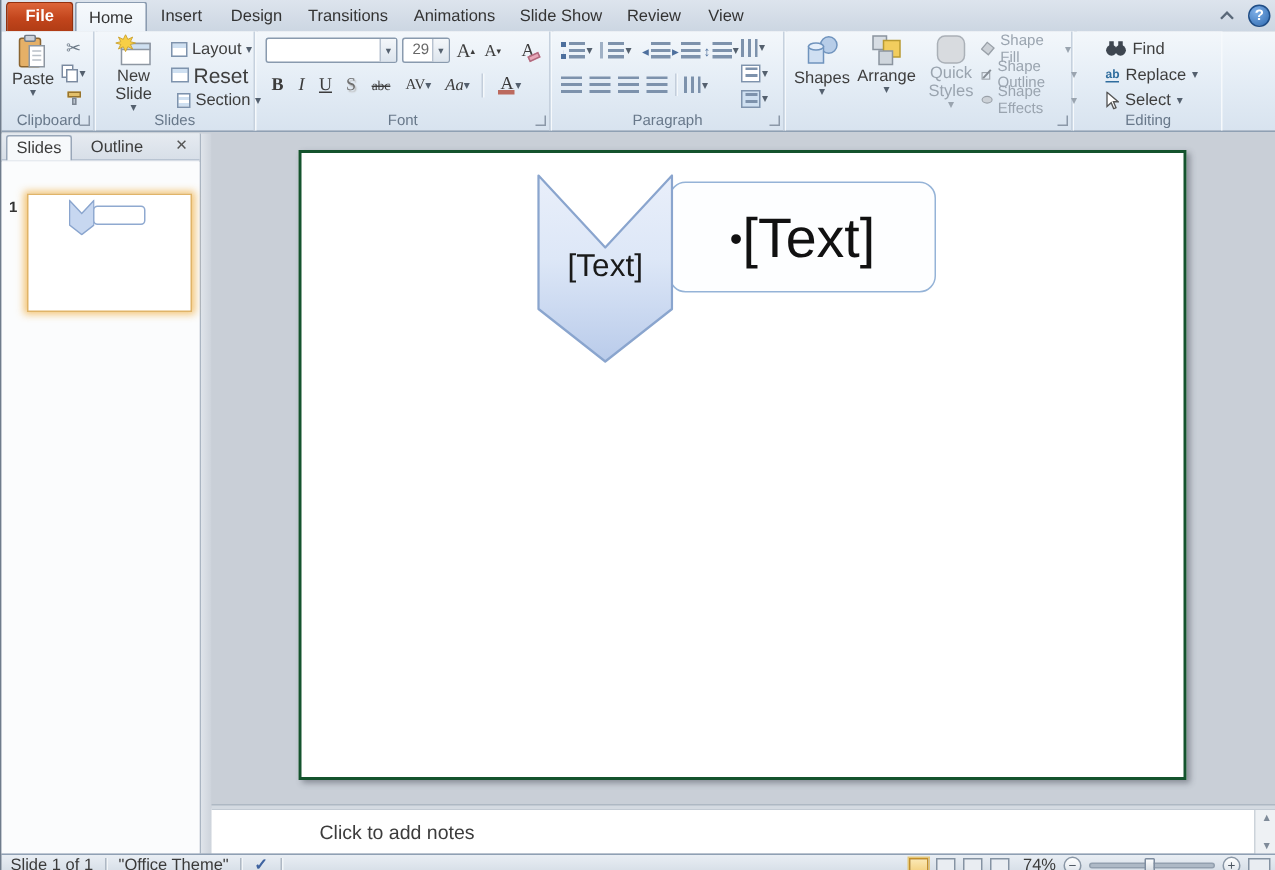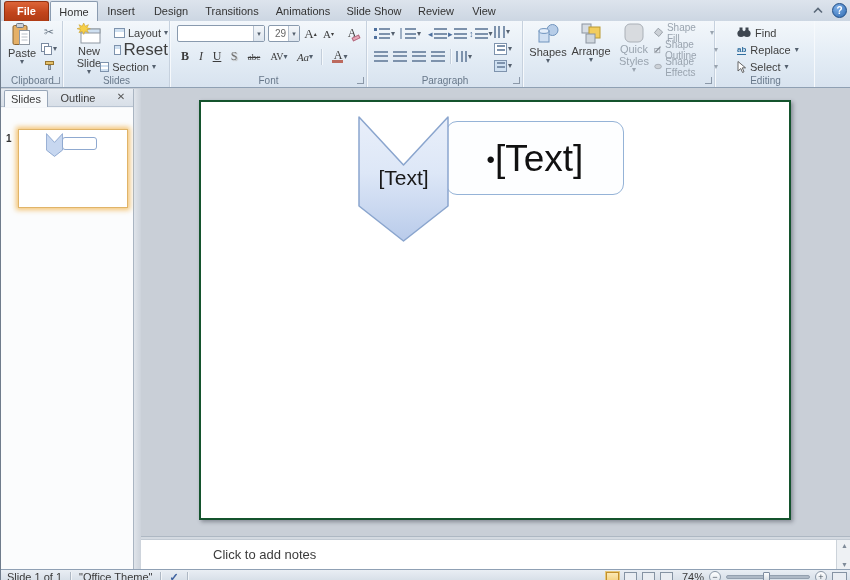--- a/index.html
+++ b/index.html
@@ -174,23 +174,23 @@
         <span>New Slide</span>
         <span class="dd">▾</span>
       </div>
       <div class="mini" style="left:50px;top:3px;width:54px;justify-content:flex-start;gap:3px;">
         <span class="ic-slide"></span>
           <span style="font-size:11px;">Layout</span>
           <span class="dd">▾</span>
       </div>
       <div class="mini" style="left:50px;top:20px;width:54px;justify-content:flex-start;gap:3px;">
         <span class="ic-slide"></span>
-          <span style="font-size:17px;text-align:right;">Reset</span>
-      </div>
-      <div class="mini" style="left:36px;top:37px;width:56px;justify-content:flex-start;gap:3px;">
+          <span style="font-size:14px;text-align:right;">Reset</span>
+      </div>
+      <div class="mini" style="left:54px;top:37px;width:56px;justify-content:flex-start;gap:3px;">
         <span class="ic-slide sec"></span>
           <span style="font-size:11px;">Section</span>
           <span class="dd">▾</span>
       </div>
       <div class="rlabel">Slides</div>
     </div>
 
     <div class="rgroup" style="left:170px;width:196px;">
       <div class="combo" style="left:6px;top:4px;width:88px;">
         <span class="val"></span>

